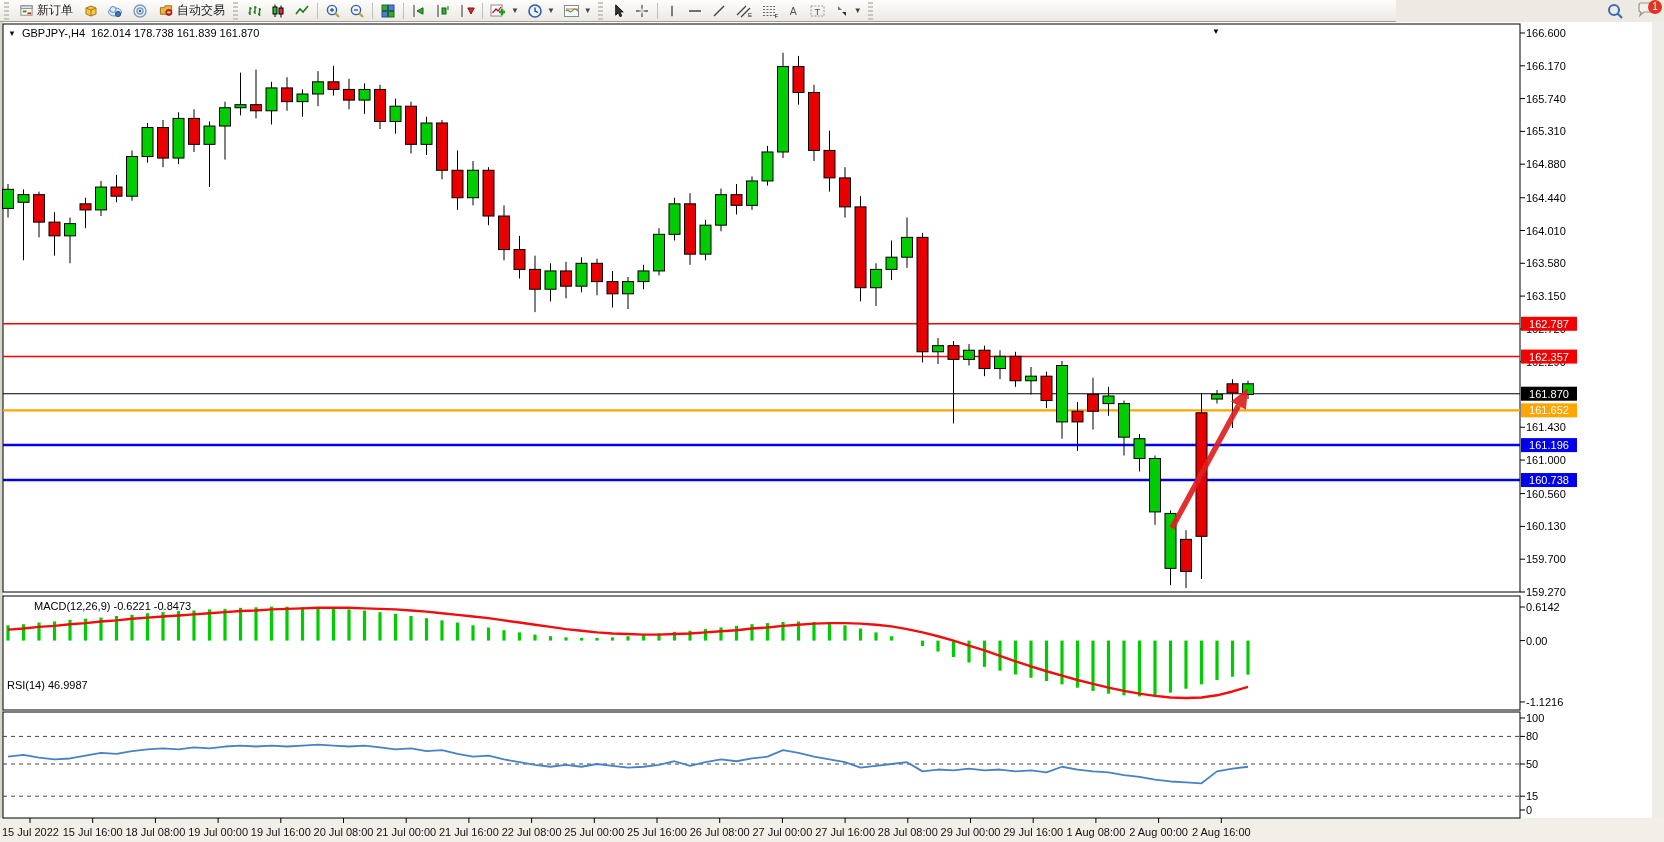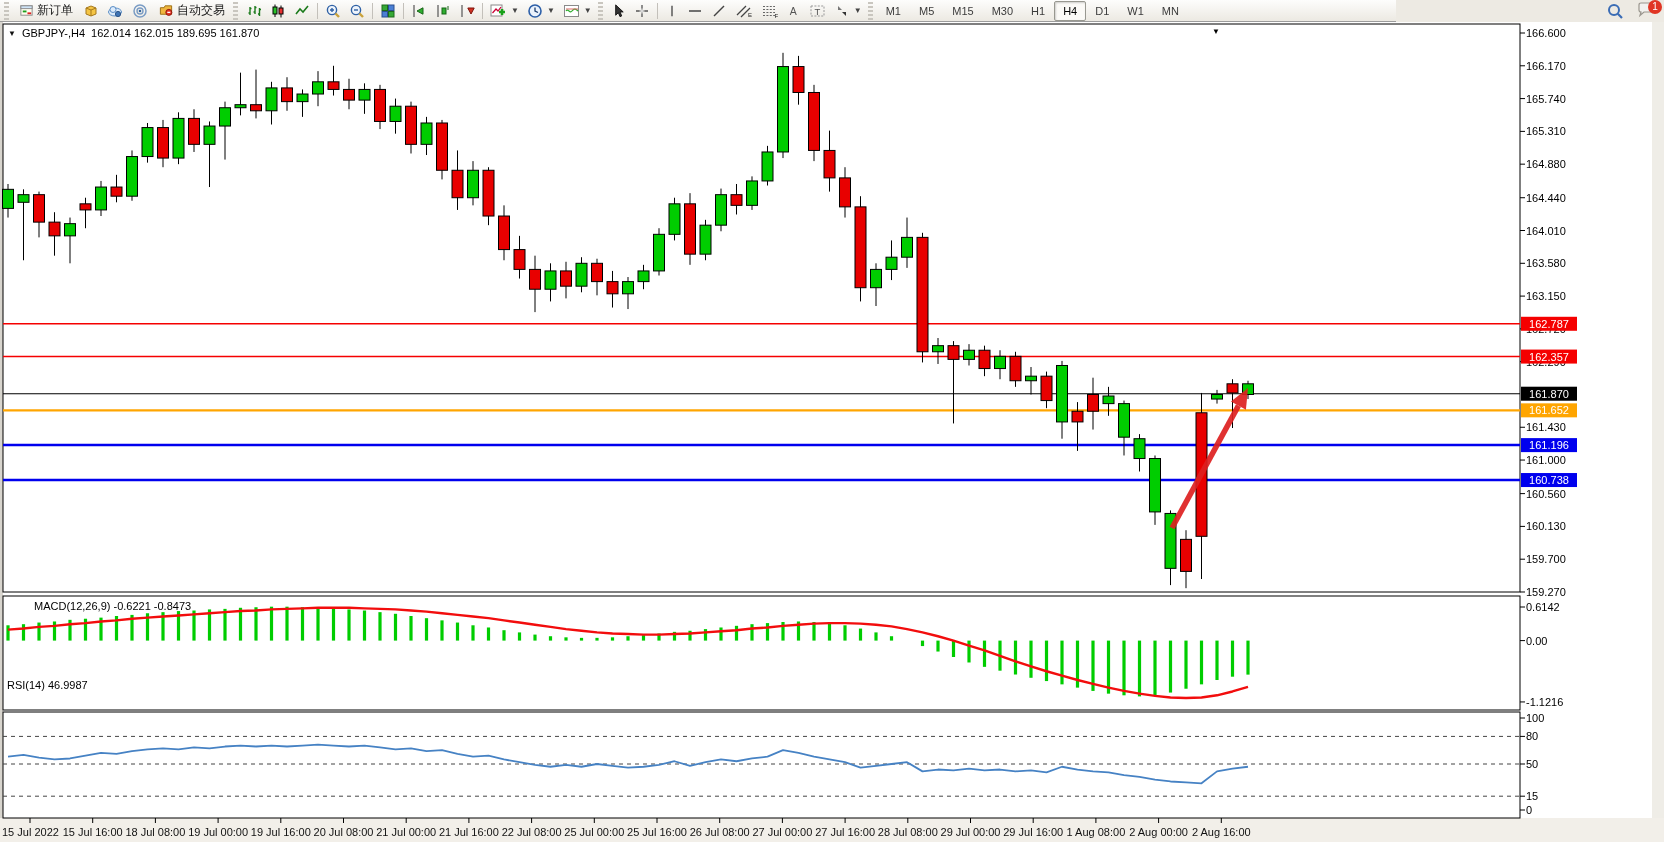--- a/index.html
+++ b/index.html
@@ -234,31 +234,20 @@
   </div>
   <div class="tbtn">
     <svg width="16" height="16" viewBox="0 0 16 16">
         <path d="M4 3 L8 7 L4 7 Z" fill="#777"></path>
         <path d="M12 13 L8 9 L12 9 Z" fill="#333"></path>
       </svg>
     <span class="dd">▼</span>
   </div>
 
   <div class="grip"></div>
-  <div id="tf-bar" style="display:flex;align-items:center;">
-      <div class="tf-btn">M1</div>
-      <div class="tf-btn">M5</div>
-      <div class="tf-btn">M15</div>
-      <div class="tf-btn">M30</div>
-      <div class="tf-btn">H1</div>
-      <div class="tf-btn active">H4</div>
-      <div class="tf-btn">D1</div>
-      <div class="tf-btn">W1</div>
-      <div class="tf-btn">MN</div>
-    </div>
 </div>
 
 <div class="right-icons">
   <div style="width:18px;height:18px;">
     <svg width="18" height="18" viewBox="0 0 18 18">
         <circle cx="8" cy="8" r="5" fill="none" stroke="#3a6cb5" stroke-width="2"></circle>
         <path d="M11.8 11.8 L16 16" stroke="#3a6cb5" stroke-width="2.2"></path>
       </svg>
   </div>
   <div class="chat-wrap">
@@ -653,17 +642,17 @@
       </g>
       <g opacity="0.92">
         <line x1="1172" y1="506" x2="1238.4581627419154" y2="383.5770686333139" stroke="#de2020" stroke-width="5.5"></line>
         <polygon points="1248,366 1245.9284169110738,387.6323494679999 1230.987908572757,379.5217877986279" fill="#de2020"></polygon>
       </g>
     </svg>
 
   <div class="overlay-label" id="chart-title">
     <span class="caret">▼</span>
     <span>GBPJPY-,H4</span>
-    <span>162.014 162.015 189.695 161.870</span>
+    <span>162.014 178.738 161.839 161.870</span>
   </div>
   <div class="overlay-label" style="top:578px;left:7px;margin-left:27px;">MACD(12,26,9) -0.6221 -0.8473</div>
   <div class="overlay-label" style="top:657px;left:7px;">RSI(14) 46.9987</div>
 </div>
 
 </body></html>

